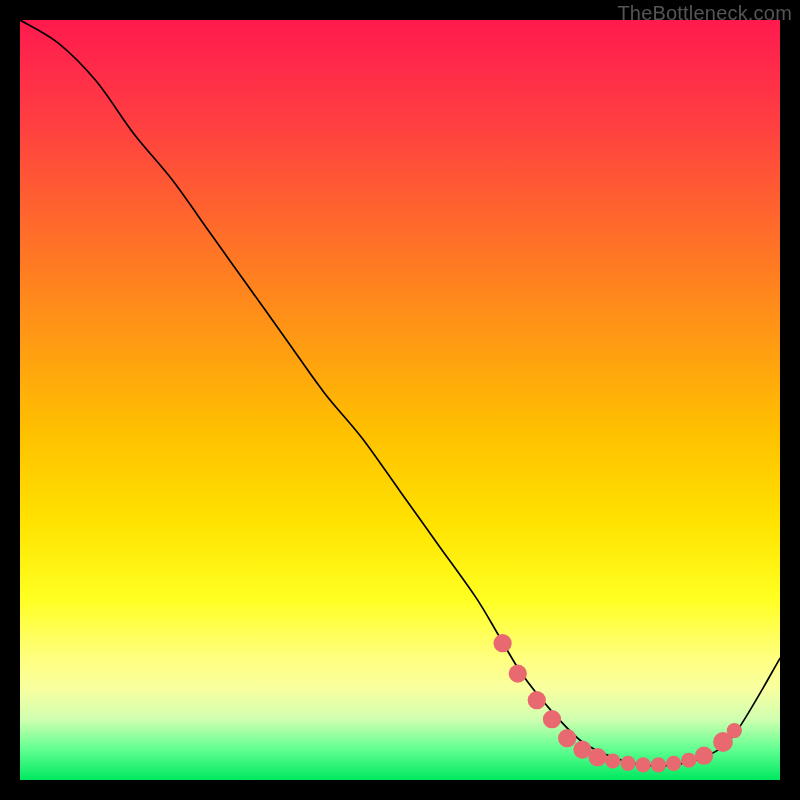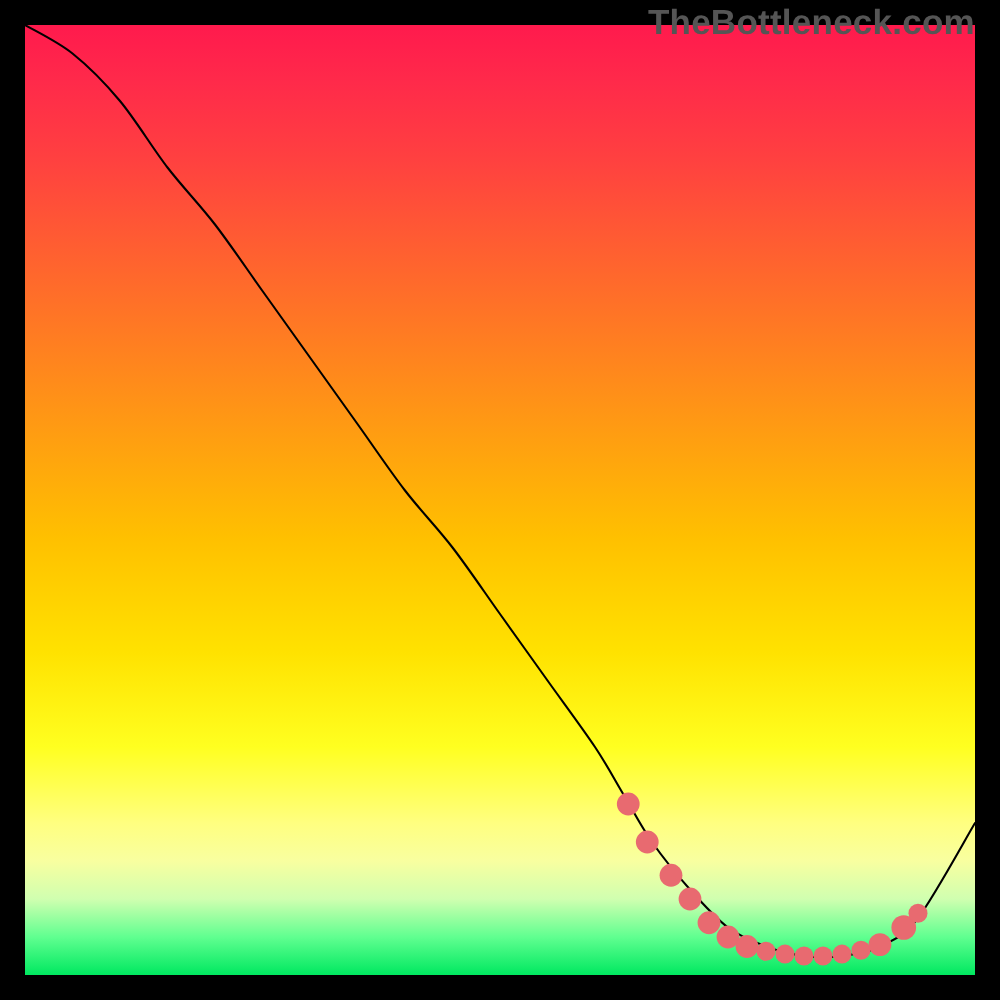--- a/index.html
+++ b/index.html
@@ -36,24 +36,24 @@
       #ffff80 84%,
       #f8ffa0 88%,
       #d0ffb0 92%,
       #60ff90 96%,
       #00e860 100%
     );
   }
   .watermark {
     position: absolute;
     top: 2px;
-    right: 20px;
+    right: 8px;
     color: #555555;
-    font-size: 28px;
-    font-weight: 700;
+    font-size: 20px;
+    font-weight: 400;
     letter-spacing: 0.2px;
     z-index: 5;
   }
   svg.curve {
     position: absolute;
     left: 0;
     top: 0;
     width: 760px;
     height: 760px;
     z-index: 3;

